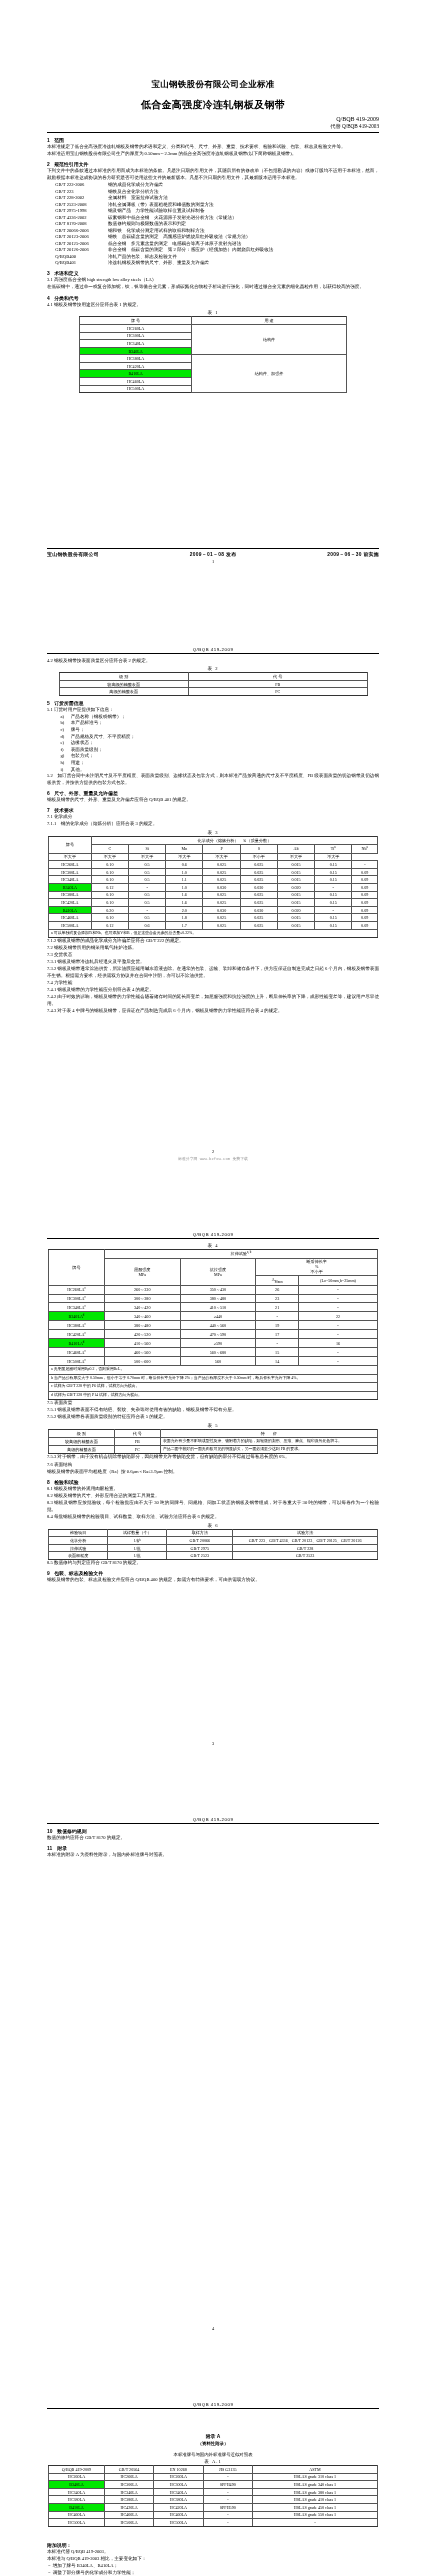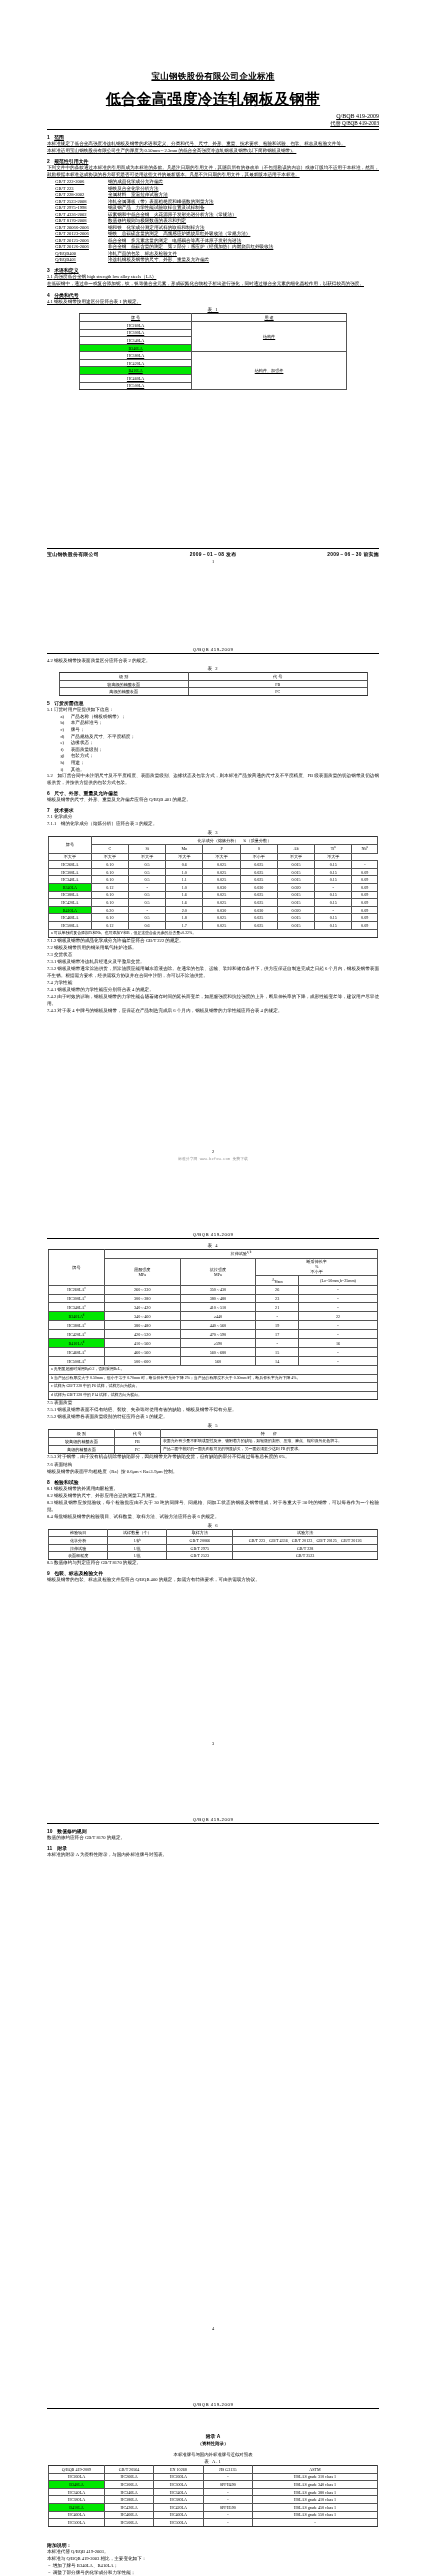--- a/index.html
+++ b/index.html
@@ -8,41 +8,41 @@
     color:#000;
     width:426px;
   }
   .page{
     width:426px;
     position:relative;
     box-sizing:border-box;
     padding:0 47px;
     background:#fff;
   }
-  .page-1{height:585px;padding-top:4px;text-decoration:underline;}
+  .page-1{height:585px;padding-top:12px;}
   .page-2{height:585px;}
   .page-3{height:585px;}
   .page-4{height:585px;}
   .page-5{height:672px;}
 
   
   .cover-spacer{height:67px;}
   .doc-title{
     text-align:center;
     font-family:"Liberation Sans","DejaVu Sans",sans-serif;
     font-weight:bold;
     font-size:8.5px;
     letter-spacing:0.3px;
     margin:0 0 7.2px 0;
   }
   .doc-subtitle{
     text-align:center;
     font-family:"Liberation Sans","DejaVu Sans",sans-serif;
     font-weight:bold;
-    font-size:15px;
+    font-size:10px;
     letter-spacing:0.3px;
     margin:0 0 3.1px 0;
   }
   .std-no{
     text-align:right;
     font-size:6px;
     margin:1px 0 0 0;
     line-height:1.35;
   }
   .std-no .replaces{font-size:5.2px;}

